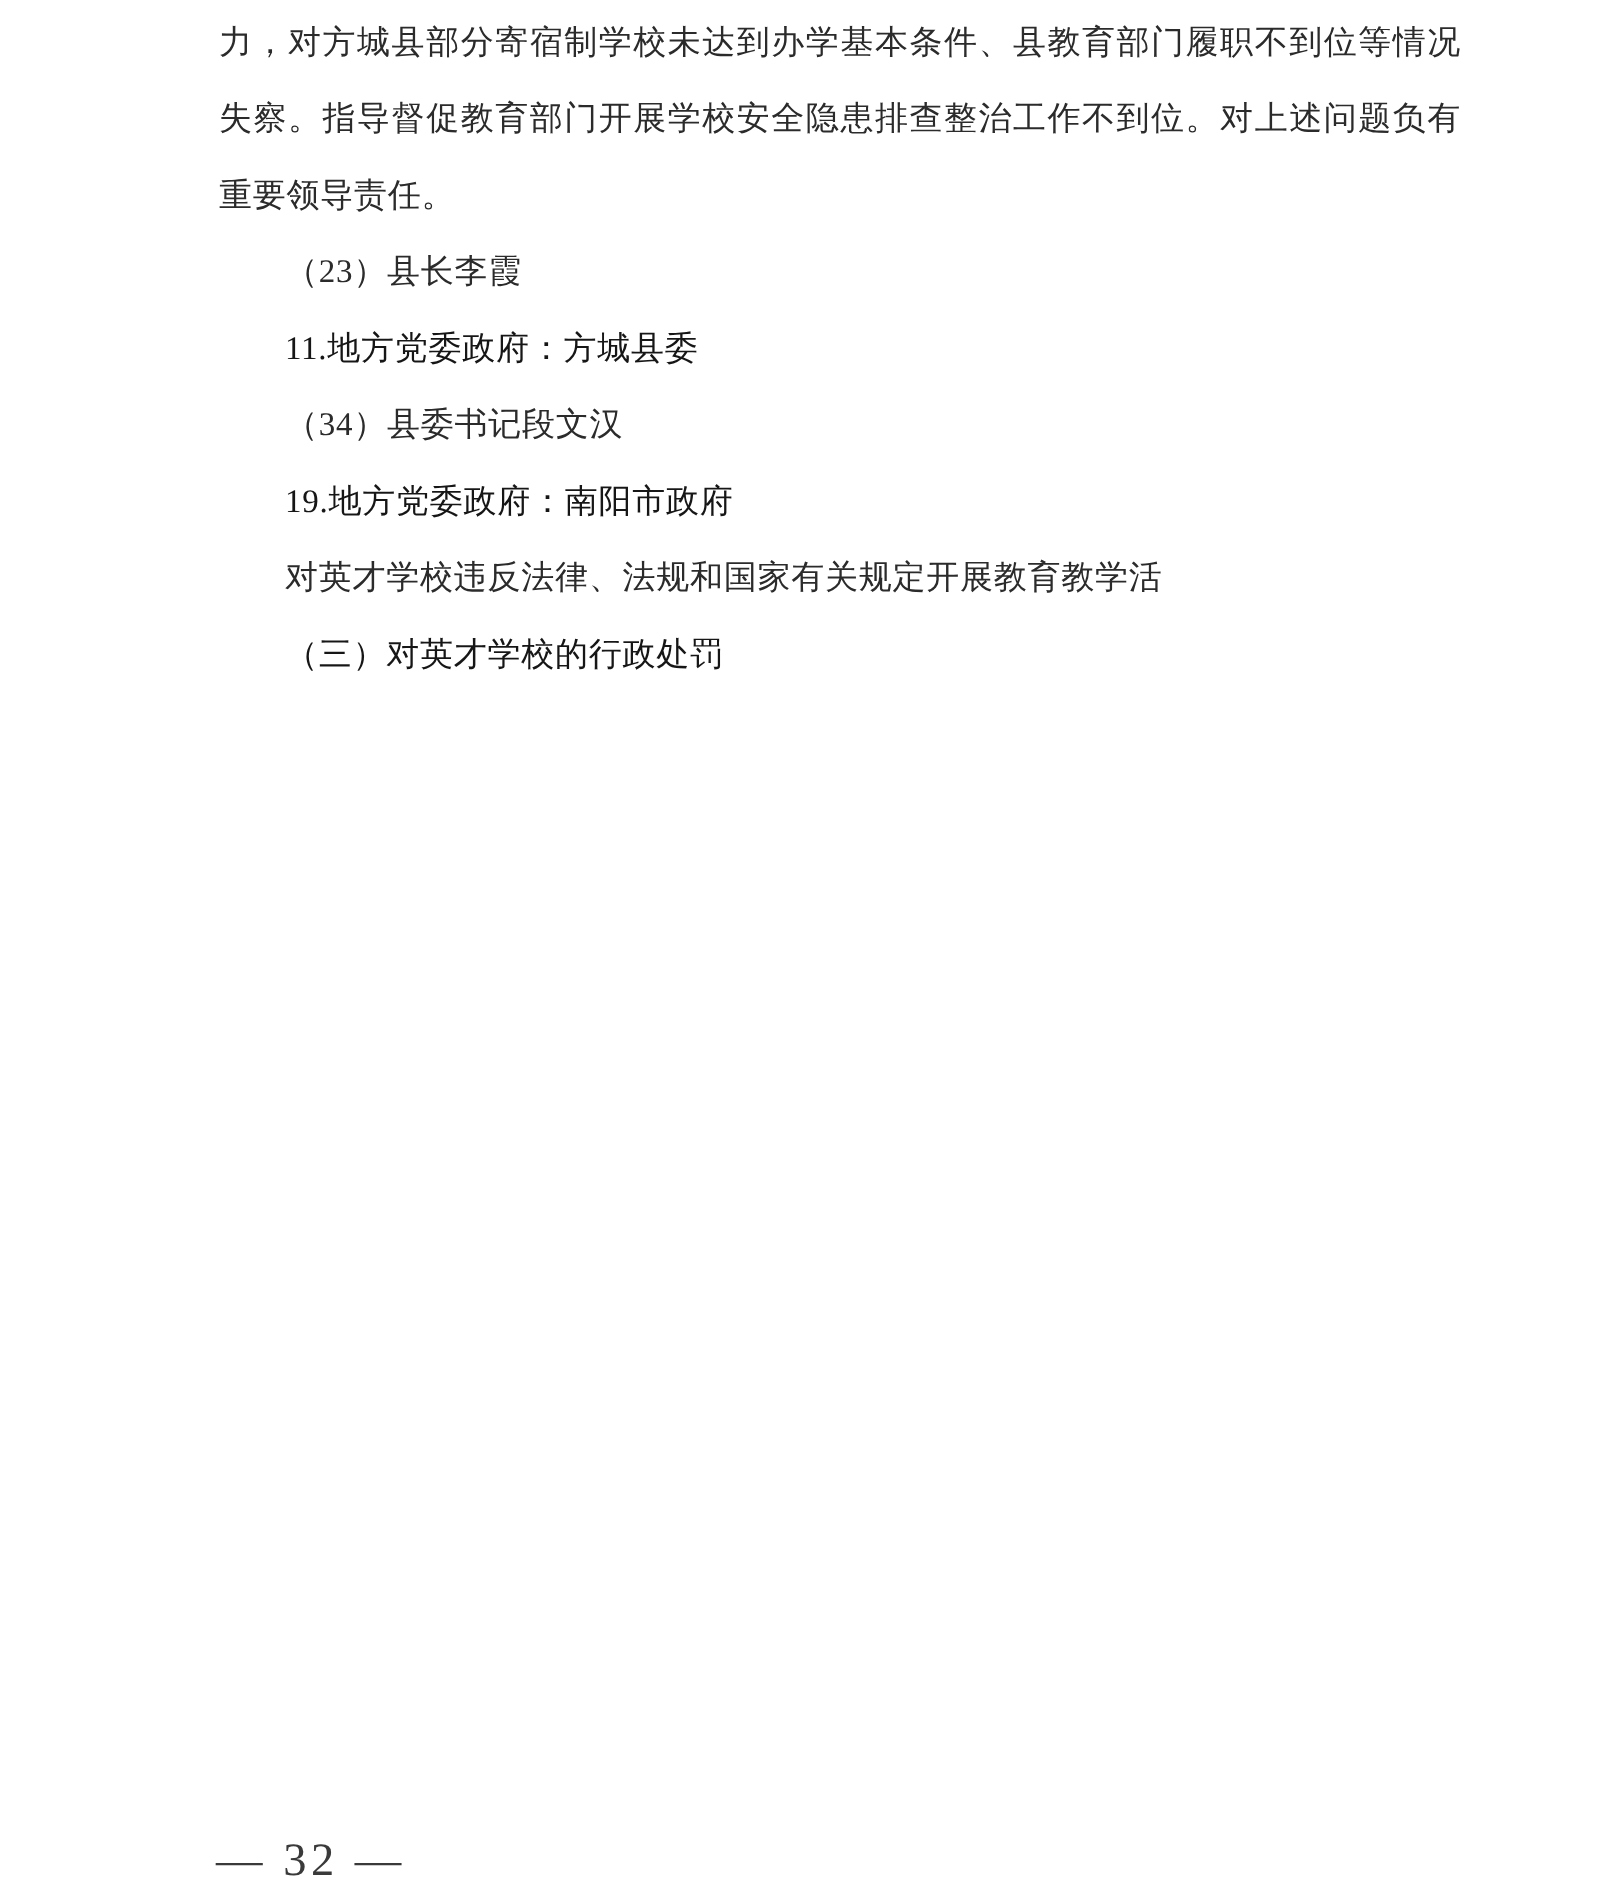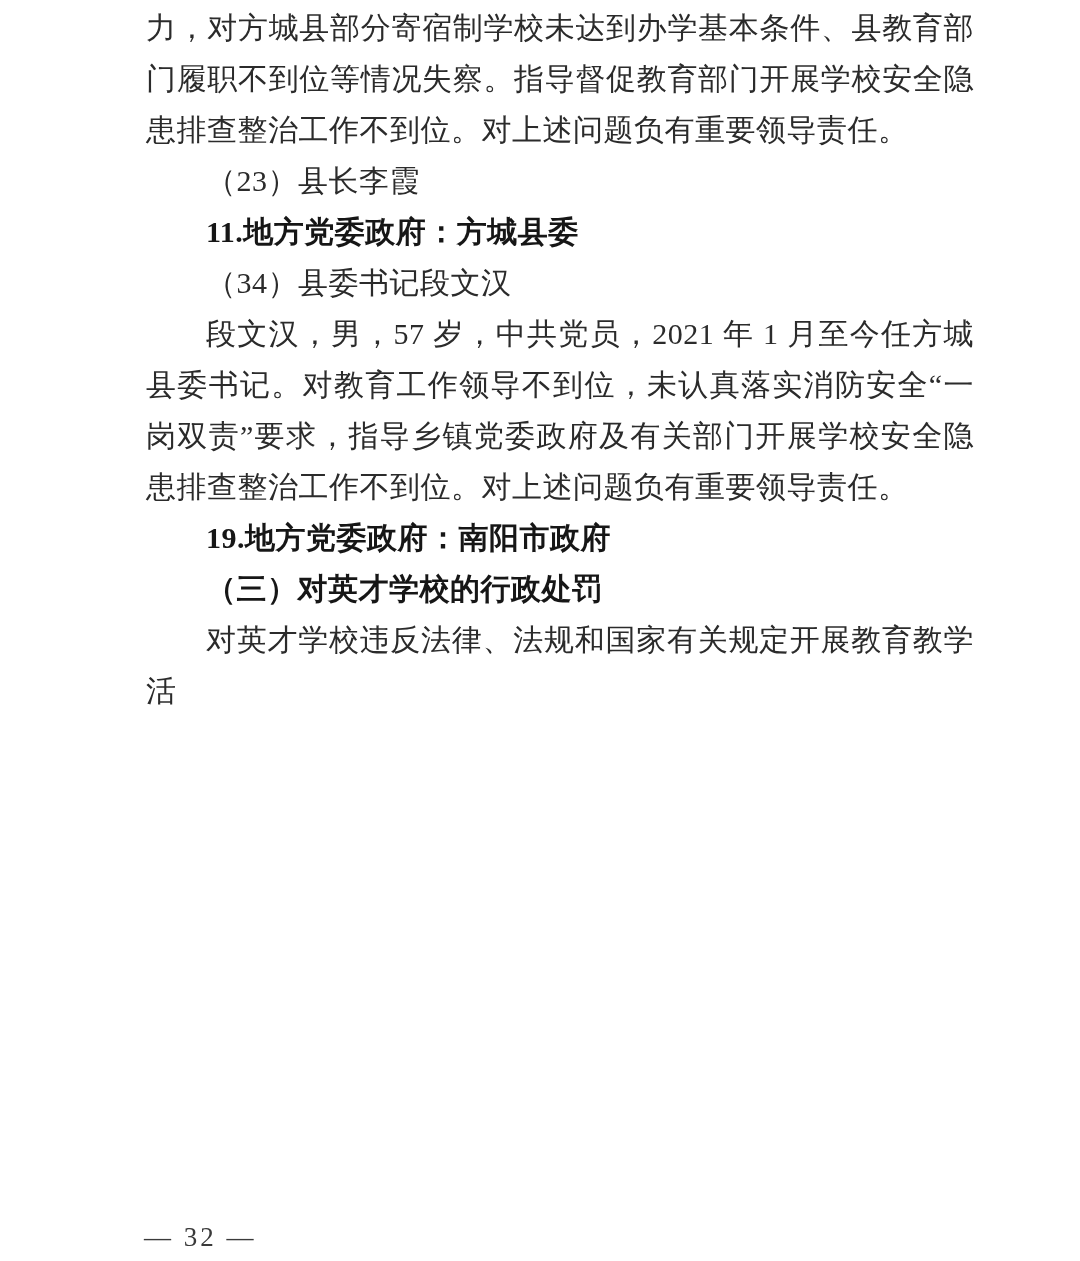--- a/index.html
+++ b/index.html
@@ -16,50 +16,49 @@
     color: #2b2b2b;
   }
   .doc-body {
     position: absolute;
     left: 146px;
     top: 2px;
     width: 828px;
   }
   .para {
     margin: 0;
-    font-size: 30px;
+    font-size: 22px;
     line-height: 51px;
     text-align: justify;
     text-justify: inter-ideograph;
     letter-spacing: 0.5px;
     word-break: break-all;
   }
   .ind {
     text-indent: 2em;
   }
   .heading {
-    font-weight: bold;
+    font-weight: normal;
     color: #161616;
   }
   .page-number {
     position: absolute;
     left: 144px;
     top: 1222px;
-    font-size: 27px;
+    font-size: 31px;
     letter-spacing: 3px;
     color: #3a3a3a;
   }
 </style>
 </head>
 <body>
 
 <div class="doc-body">
   <p class="para">力，对方城县部分寄宿制学校未达到办学基本条件、县教育部门履职不到位等情况失察。指导督促教育部门开展学校安全隐患排查整治工作不到位。对上述问题负有重要领导责任。</p>
   <p class="para ind">（23）县长李霞</p>
   <p class="para ind heading">11.地方党委政府：方城县委</p>
   <p class="para ind">（34）县委书记段文汉</p>
-  <p class="para ind">段文汉，男，57 岁，中共党员，2021 年 1 月至今任方城县委书记。对教育工作领导不到位，未认真落实消防安全“一岗双责”要求，指导乡镇党委政府及有关部门开展学校安全隐患排查整治工作不到位。对上述问题负有重要领导责任。</p>
   <p class="para ind heading">19.地方党委政府：南阳市政府</p>
+  <p class="para ind">对英才学校违反法律、法规和国家有关规定开展教育教学活</p>
   <p class="para ind heading">（三）对英才学校的行政处罚</p>
-  <p class="para ind">对英才学校违反法律、法规和国家有关规定开展教育教学活</p>
 </div>
 
 <div class="page-number">— 32 —</div>
 
 </body></html>

